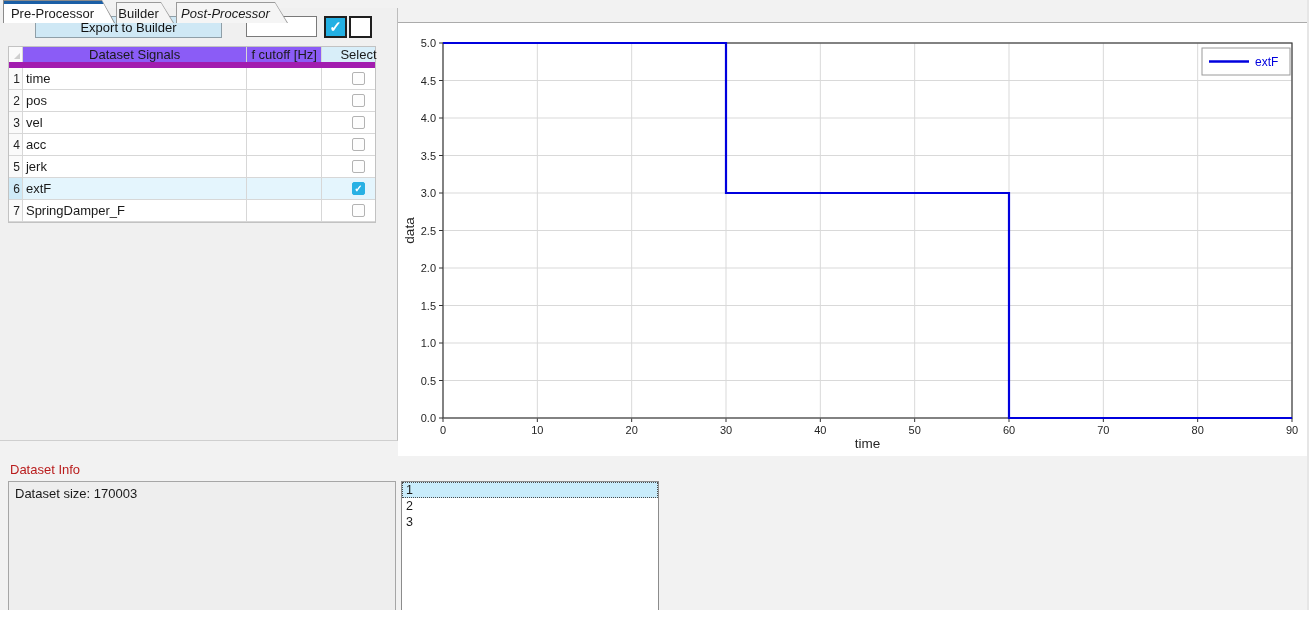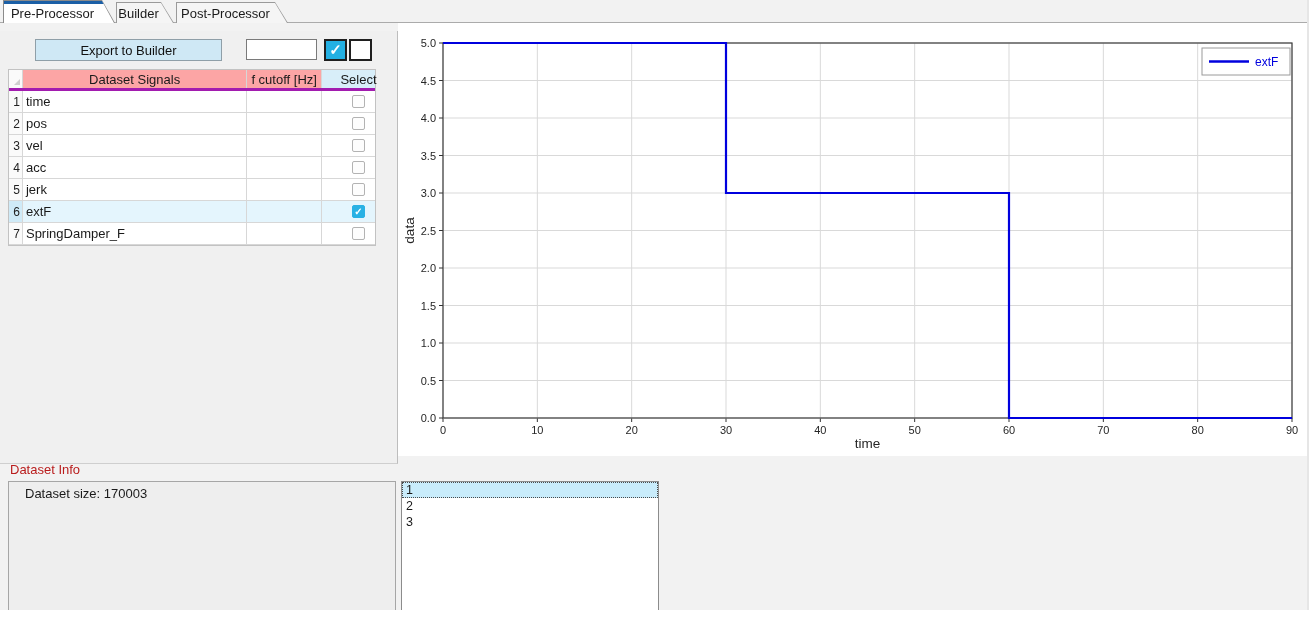--- a/index.html
+++ b/index.html
@@ -19,37 +19,37 @@
          clip-path:polygon(0 0, calc(100% - 13px) 0, 100% 100%, 0 100%);
          background:#9a9a9a; cursor:default; z-index:2; }
   .tab-inner { position:absolute; left:1px; top:1px; right:1px; bottom:0;
                clip-path:polygon(0 0, calc(100% - 12px) 0, 100% 100%, 0 100%);
                background:#f5f5f5; display:flex; align-items:center; justify-content:center;
                padding-right:13px; font-size:13px; white-space:nowrap; }
   .tab.active { top:0; height:23px; background:#8b8b8b; z-index:3; }
   .tab.active .tab-inner { background:#ffffff; border-top:3px solid #1b5fa6; }
 
   
-  .left-panel { position:absolute; left:0; top:31px; width:398px; height:433px;
+  .left-panel { position:absolute; left:0; top:8px; width:398px; height:433px;
                 background:#f0f0f0; border-right:1px solid #bdbdbd; border-bottom:1px solid #cfcfcf; }
   .export-btn { position:absolute; left:35px; top:8px; width:187px; height:22px;
                 background:#cfe8f5; border:1px solid #8f9fa8; font-size:13px;
                 font-family:"Liberation Sans",sans-serif; color:#111; }
   .cutoff-input { position:absolute; left:246px; top:8px; width:71px; height:21px;
                   background:#fff; border:1px solid #7a7a7a; font-size:13px; padding:0 3px;
                   font-family:"Liberation Sans",sans-serif; }
   .big-cb { position:absolute; top:8px; width:23px; height:22px; background:#fff; border:2px solid #1f1f1f;
             display:flex; align-items:center; justify-content:center; cursor:pointer; }
   .big-cb.checked { background:#23b0e3; }
   .big-cb.checked::after { content:"✓"; color:#fff; font-size:15px; font-weight:bold; }
 
   
   .sig-table { position:absolute; left:8px; top:38px; width:368px; background:#fff;
                border:1px solid #c2c2c2; font-size:13px; }
-  .t-header { display:flex; height:21px; border-bottom:3px solid #a21caf; background:#fca5a5; }
+  .t-header { display:flex; height:21px; border-bottom:6px solid #a21caf; background:#8b5cf6; }
   .t-row { display:flex; height:22px; border-bottom:1px solid #d7d7d7; background:#fff; }
   .t-row.highlight { background:#e4f5fd; }
   .c-rowhead { width:14px; border-right:1px solid #d7d7d7; background:#fafafa;
                display:flex; align-items:center; justify-content:flex-end; padding-right:2px;
                font-size:12px; color:#222; position:relative; }
   .t-row.highlight .c-rowhead { background:#cfeaf7; }
   .c-name { width:225px; border-right:1px solid #d7d7d7; display:flex; align-items:center; padding-left:3px; }
   .c-cut  { width:75px;  border-right:1px solid #d7d7d7; display:flex; align-items:center; justify-content:center; }
   .c-sel  { width:53px;  display:flex; align-items:center; justify-content:center;padding-left:20px; }
   .t-header .c-name, .t-header .c-cut { justify-content:center; padding-left:0; }
@@ -64,21 +64,21 @@
   
   .plot-panel { position:absolute; left:398px; top:23px; width:909px; height:433px; background:#ffffff; }
   .plot-svg { position:absolute; left:0; top:1px; }
   .tick { font-family:"Liberation Sans",sans-serif; font-size:11px; fill:#262626; }
   .axlabel { font-family:"Liberation Sans",sans-serif; font-size:13.5px; fill:#262626; }
   .legendtext { font-family:"Liberation Sans",sans-serif; font-size:12px; fill:#0000de; }
 
   
   .section-label { position:absolute; font-size:13px; color:#b91c1c; }
   .info-panel { position:absolute; left:8px; top:481px; width:388px; height:131px;
-                background:#eeeeee; border:1px solid #a6a6a6; font-size:13px; padding:4px 16px; }
+                background:#eeeeee; border:1px solid #a6a6a6; font-size:13px; padding:4px 6px; }
   .segments-box { position:absolute; left:401px; top:481px; width:258px; height:131px;
                   background:#ffffff; border:1px solid #8c8c8c; overflow:hidden; }
   .seg-item { height:16px; font-size:12.5px; padding:0 3px; display:flex; align-items:center;
               border:1px solid transparent; cursor:default; }
   .seg-item.selected { background:#c9ecfb; border:1px dotted #4a4a4a; }
 </style>
 </head>
 <body>
 
 <div class="window">
@@ -88,21 +88,21 @@
     <div class="tab active" style="left:3px; width:112px;">
       <div class="tab-inner">
           <span>Pre-Processor</span>
         </div>
     </div>
     <div class="tab" style="left:116px; width:58px;">
       <div class="tab-inner">
           <span>Builder</span>
         </div>
     </div>
-    <div class="tab" style="left:176px; width:112px;">
+    <div class="tab" style="left:176px; width:112px;font-style:italic;">
       <div class="tab-inner">
           <span>Post-Processor</span>
         </div>
     </div>
   </div>
 
   <div class="left-panel">
     <button class="export-btn">Export to Builder</button>
     <input class="cutoff-input" value="" style="">
     <div class="big-cb checked" style="left:324px;"></div>

